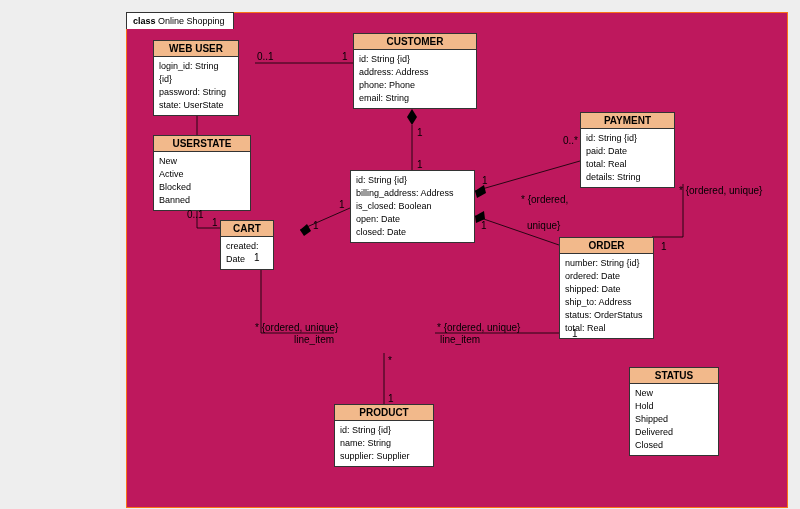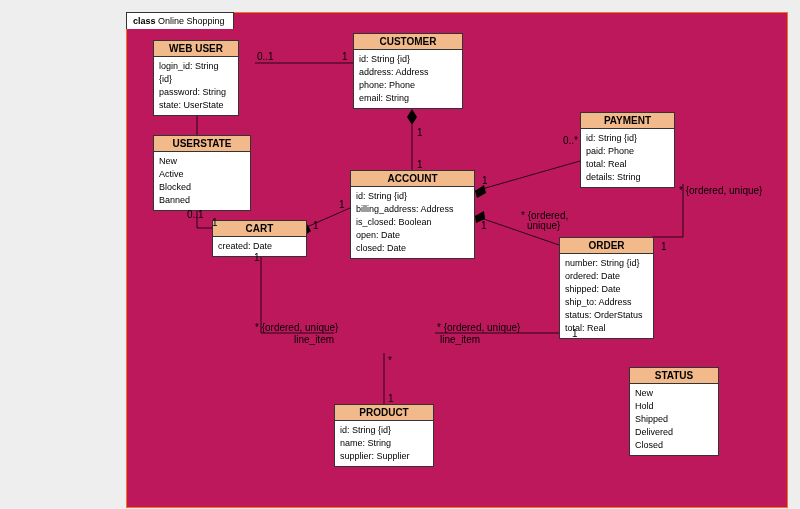--- a/index.html
+++ b/index.html
@@ -57,62 +57,61 @@
 
     <div class="cls" style="left:26px;top:27px;width:86px">
       <div class="hdr">WEB USER</div>
       <div class="body">
         <div>login_id: String {id}</div>
         <div>password: String</div>
         <div>state: UserState</div>
       </div>
     </div>
 
-    <div class="cls" style="left:226px;top:20px;width:110px">
+    <div class="cls" style="left:226px;top:20px;width:124px">
       <div class="hdr">CUSTOMER</div>
       <div class="body">
         <div>id: String {id}</div>
         <div>address: Address</div>
         <div>phone: Phone</div>
         <div>email: String</div>
       </div>
     </div>
 
     <div class="cls" style="left:26px;top:122px;width:98px">
       <div class="hdr">USERSTATE</div>
       <div class="body">
         <div>New</div>
         <div>Active</div>
         <div>Blocked</div>
         <div>Banned</div>
       </div>
     </div>
 
     <div class="cls" style="left:223px;top:157px;width:125px">
-      <div class="hdr">ACCOUNT</div>
       <div class="body">
         <div>id: String {id}</div>
         <div>billing_address: Address</div>
         <div>is_closed: Boolean</div>
         <div>open: Date</div>
         <div>closed: Date</div>
       </div>
     </div>
 
     <div class="cls" style="left:453px;top:99px;width:95px">
       <div class="hdr">PAYMENT</div>
       <div class="body">
         <div>id: String {id}</div>
-        <div>paid: Phone</div>
+        <div>paid: Date</div>
         <div>total: Real</div>
         <div>details: String</div>
       </div>
     </div>
 
-    <div class="cls" style="left:85px;top:207px;width:95px">
+    <div class="cls" style="left:93px;top:207px;width:54px">
       <div class="hdr">CART</div>
       <div class="body">
         <div>created: Date</div>
       </div>
     </div>
 
     <div class="cls" style="left:432px;top:224px;width:95px">
       <div class="hdr">ORDER</div>
       <div class="body">
         <div>number: String {id}</div>
@@ -153,21 +152,21 @@
     <div class="mult" style="left:60px;top:196px">0..1</div>
     <div class="mult" style="left:85px;top:204px">1</div>
 
     <div class="mult" style="left:186px;top:207px">1</div>
     <div class="mult" style="left:212px;top:186px">1</div>
 
     <div class="mult" style="left:355px;top:162px">1</div>
     <div class="mult" style="left:436px;top:122px">0..*</div>
 
     <div class="mult" style="left:354px;top:207px">1</div>
-    <div class="mult" style="left:394px;top:197px">* {ordered,</div>
+    <div class="mult" style="left:394px;top:181px">* {ordered,</div>
     <div class="mult" style="left:400px;top:207px">unique}</div>
 
     <div class="mult" style="left:534px;top:228px">1</div>
     <div class="mult" style="left:552px;top:172px">* {ordered, unique}</div>
 
     <div class="mult" style="left:127px;top:239px">1</div>
     <div class="mult" style="left:128px;top:309px">* {ordered, unique}</div>
     <div class="mult" style="left:167px;top:321px">line_item</div>
 
     <div class="mult" style="left:310px;top:309px">* {ordered, unique}</div>

